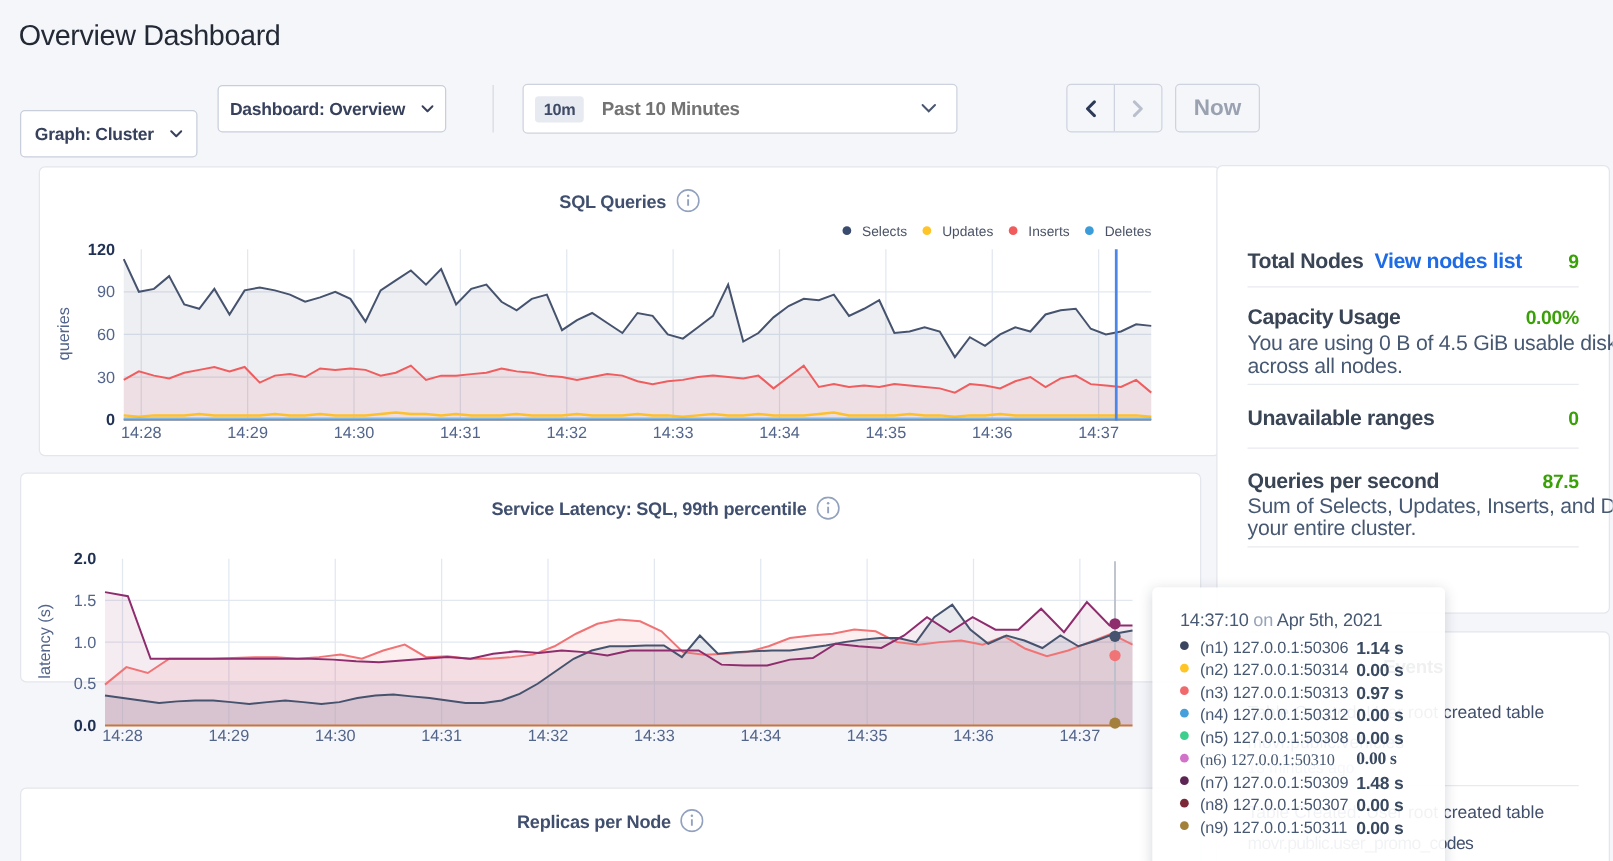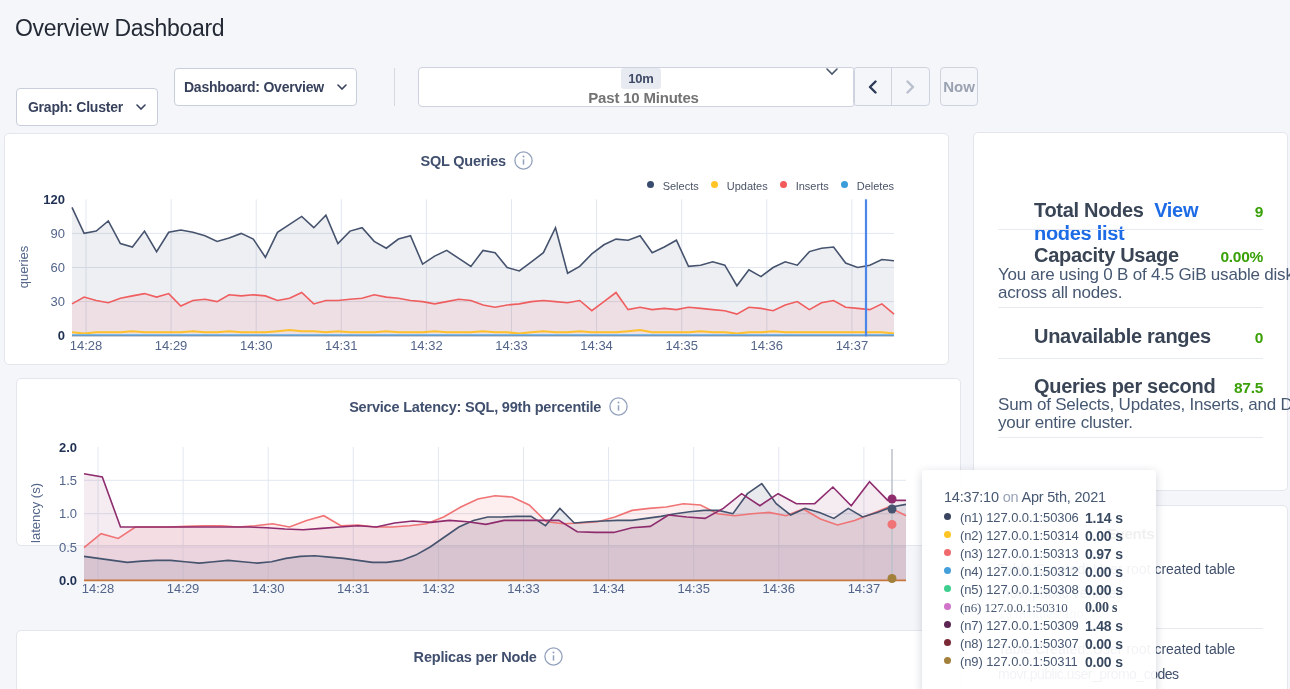--- a/index.html
+++ b/index.html
@@ -4,61 +4,61 @@
 * { margin:0; padding:0; box-sizing:border-box; }
 html,body { width:1290px; height:689px; background:#f5f6fa; font-family:"Liberation Sans",sans-serif; overflow:hidden; position:relative; }
 .abs { position:absolute; }
 .card { position:absolute; background:#fff; border:1px solid #e3e6ec; border-radius:5px; }
 .ctitle { position:absolute; width:100%; text-align:center; font-size:14.5px; font-weight:bold; color:#404f6e; letter-spacing:-0.2px; }
 .btn { position:absolute; background:#fff; border:1px solid #c9cedb; border-radius:4px; display:flex; align-items:center; justify-content:center; font-size:14px; font-weight:bold; color:#37415c; letter-spacing:-0.2px; }
 .xl { font-size:13px; fill:#53658a; }
 .yl { font-size:13px; fill:#53658a; }
 .ylb { font-size:13px; fill:#1f3052; font-weight:bold; }
 .sumrow { position:absolute; left:24px; right:24px; display:flex; justify-content:space-between; align-items:baseline; }
-.sumlab { font-size:20px; font-weight:bold; color:#394455; letter-spacing:-0.3px;margin-left:36px; }
+.sumlab { font-size:17px; font-weight:bold; color:#394455; letter-spacing:-0.3px; }
 .sumval { font-size:15.5px; font-weight:bold; color:#3aa008; letter-spacing:-0.3px; }
 .sumsub { position:absolute; left:24px; font-size:17px; color:#475872; line-height:17.5px; letter-spacing:-0.2px; white-space:nowrap; }
 .sumdiv { position:absolute; left:24px; right:24px; height:1px; background:#e7eaef; }
 .trow { position:absolute; left:22px; font-size:13px; color:#475872; white-space:nowrap; letter-spacing:-0.1px; }
 .tdot { display:inline-block; width:7px; height:7px; border-radius:50%; margin-right:9px; position:relative; top:-2px; flex:none; }
 .tval { position:absolute; left:141px; font-weight:bold; font-size:14px; color:#394960; letter-spacing:-0.2px; }
 </style></head>
 <body>
 
 <div class="abs" style="left:15px;top:15px;font-size:23px;color:#242a35;letter-spacing:-0.3px;">Overview Dashboard</div>
 
 <div class="btn" style="left:16px;top:68px;width:142px;height:38px;margin-top:20px;">Graph:&nbsp;Cluster<svg width="10" height="6" viewBox="0 0 10 6" style="margin-left:13px;">
       <path d="M1 1 L5 5 L9 1" stroke="#37415c" stroke-width="1.6" fill="none" stroke-linecap="round"></path>
     </svg></div>
 <div class="btn" style="left:174px;top:68px;width:183px;height:38px;">Dashboard:&nbsp;Overview<svg width="10" height="6" viewBox="0 0 10 6" style="margin-left:13px;">
       <path d="M1 1 L5 5 L9 1" stroke="#37415c" stroke-width="1.6" fill="none" stroke-linecap="round"></path>
     </svg></div>
 <div class="abs" style="left:394px;top:68px;width:1px;height:38px;background:#d5d9e2;"></div>
-<div class="btn" style="left:418px;top:67px;width:437px;height:40px;justify-content:flex-start;border-color:#cdd2de;flex-direction:column;">
+<div class="btn" style="left:418px;top:67px;width:348px;height:40px;justify-content:flex-start;border-color:#cdd2de;">
   <span style="background:#e7eaf1;border-radius:3px;font-size:13px;font-weight:bold;color:#3f4b66;padding:3px 7px;margin-left:9px;">10m</span>
   <span style="margin-left:14px;font-size:15px;color:#737373;">Past 10 Minutes</span>
   <svg width="12" height="8" viewBox="0 0 12 8" style="position:absolute;right:16px;">
       <path d="M1 1 L6 6 L11 1" stroke="#4a566e" stroke-width="1.6" fill="none" stroke-linecap="round"></path>
     </svg>
 </div>
 <div class="abs" style="left:853px;top:67px;width:77px;height:39px;border:1px solid #ced3df;border-radius:4px;display:flex;">
   <div style="flex:1;display:flex;align-items:center;justify-content:center;border-right:1px solid #ced3df;">
       <svg width="9" height="14" viewBox="0 0 9 14">
         <path d="M7.5 1.5 L2 7 L7.5 12.5" stroke="#2c3a57" stroke-width="2.4" fill="none" stroke-linecap="round" stroke-linejoin="round"></path>
       </svg>
     </div>
   <div style="flex:1;display:flex;align-items:center;justify-content:center;">
       <svg width="9" height="14" viewBox="0 0 9 14">
         <path d="M1.5 1.5 L7 7 L1.5 12.5" stroke="#b9bfcc" stroke-width="2.4" fill="none" stroke-linecap="round" stroke-linejoin="round"></path>
       </svg>
     </div>
 </div>
-<div class="abs" style="left:940px;top:67px;width:38px;height:39px;border:1px solid #ced3df;border-radius:4px;display:flex;align-items:center;justify-content:center;font-size:15px;font-weight:bold;color:#9aa2b1;">Now</div>
-
-<div class="card" style="left:4px;top:133px;width:945px;height:232px;">
+<div class="abs" style="left:940px;top:67px;width:68px;height:39px;border:1px solid #ced3df;border-radius:4px;display:flex;align-items:center;justify-content:center;font-size:18px;font-weight:bold;color:#9aa2b1;">Now</div>
+
+<div class="card" style="left:31px;top:133px;width:945px;height:232px;">
   <div class="ctitle" style="top:17px;">SQL Queries&nbsp;&nbsp;<svg width="19" height="19" viewBox="0 0 19 19" style="vertical-align:-4px;">
         <circle cx="9.5" cy="9.5" r="8.6" fill="none" stroke="#92a1bd" stroke-width="1.3"></circle>
         <line x1="9.5" y1="8.3" x2="9.5" y2="13.6" stroke="#92a1bd" stroke-width="1.5"></line>
         <circle cx="9.5" cy="5.6" r="1" fill="#92a1bd"></circle>
       </svg></div>
   <div class="abs" style="top:46px;right:54px;font-size:11px;color:#4a5366;display:flex;align-items:center;">
     <span class="tdot" style="background:#394b6e;"></span>Selects
     <span class="tdot" style="background:#ffc428;margin-left:12px;"></span>Updates
     <span class="tdot" style="background:#f25b5b;margin-left:12px;"></span>Inserts
     <span class="tdot" style="background:#3a9cd8;margin-left:12px;"></span>Deletes
@@ -97,21 +97,21 @@
       <text x="336.3" y="216" text-anchor="middle" class="xl">14:31</text>
       <text x="421.4" y="216" text-anchor="middle" class="xl">14:32</text>
       <text x="506.5" y="216" text-anchor="middle" class="xl">14:33</text>
       <text x="591.6" y="216" text-anchor="middle" class="xl">14:34</text>
       <text x="676.7" y="216" text-anchor="middle" class="xl">14:35</text>
       <text x="761.8" y="216" text-anchor="middle" class="xl">14:36</text>
       <text x="846.9" y="216" text-anchor="middle" class="xl">14:37</text>
   </svg>
 </div>
 
-<div class="card" style="left:16px;top:378px;width:945px;height:168px;">
+<div class="card" style="left:16px;top:378px;width:945px;height:168px;padding-left:44px;">
   <div class="ctitle" style="top:18px;">Service Latency: SQL, 99th percentile&nbsp;&nbsp;<svg width="19" height="19" viewBox="0 0 19 19" style="vertical-align:-4px;">
         <circle cx="9.5" cy="9.5" r="8.6" fill="none" stroke="#92a1bd" stroke-width="1.3"></circle>
         <line x1="9.5" y1="8.3" x2="9.5" y2="13.6" stroke="#92a1bd" stroke-width="1.5"></line>
         <circle cx="9.5" cy="5.6" r="1" fill="#92a1bd"></circle>
       </svg></div>
   <svg class="abs" style="left:0;top:0;" width="943" height="237">
     <line x1="81.0" y1="68.0" x2="81.0" y2="201.4" stroke="#e2e7f0" stroke-width="1"></line>
       <line x1="166.1" y1="68.0" x2="166.1" y2="201.4" stroke="#e2e7f0" stroke-width="1"></line>
       <line x1="251.2" y1="68.0" x2="251.2" y2="201.4" stroke="#e2e7f0" stroke-width="1"></line>
       <line x1="336.3" y1="68.0" x2="336.3" y2="201.4" stroke="#e2e7f0" stroke-width="1"></line>

